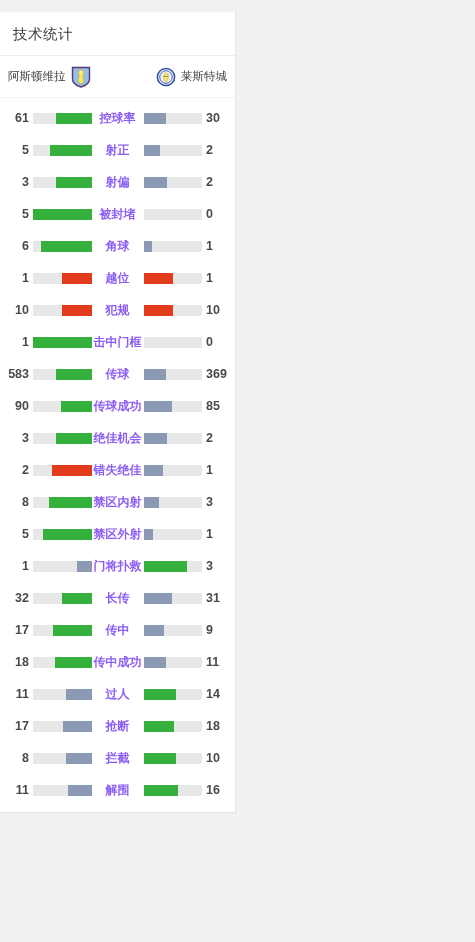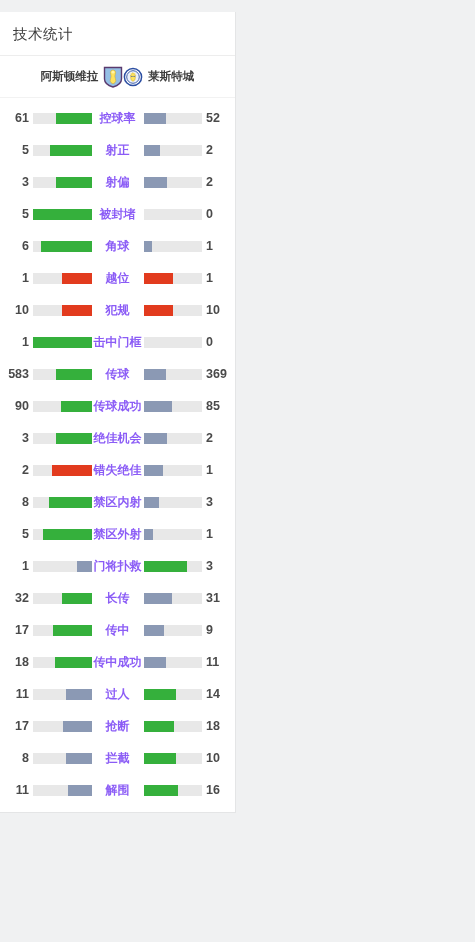--- a/index.html
+++ b/index.html
@@ -34,25 +34,24 @@
     font-size: 14.5px;
     color: #3d3d3d;
     border-bottom: 1px solid #ededed;
     letter-spacing: .5px;
   }
 
   
   .team-header {
     display: flex;
     align-items: center;
-    justify-content: center;
+    justify-content: space-between;
     height: 42px;
     padding: 0 8px;
     border-bottom: 1px solid #f2f2f2;
-    font-weight: bold;
   }
   .team {
     display: flex;
     align-items: center;
     gap: 5px;
   }
   .team-name {
     font-size: 11.5px;
     color: #3d3d3d;
     white-space: nowrap;
@@ -148,21 +147,21 @@
   <div class="rows" id="rows">
       <div class="stat-row">
         <div class="val left">61</div>
         <div class="track left">
           <div class="fill" style="width: 61%; background: rgb(53, 176, 60);"></div>
         </div>
         <div class="label">控球率</div>
         <div class="track right">
           <div class="fill" style="width: 39%; background: rgb(139, 153, 180);"></div>
         </div>
-        <div class="val right">52</div>
+        <div class="val right">30</div>
       </div>
       <div class="stat-row">
         <div class="val left">5</div>
         <div class="track left">
           <div class="fill" style="width: 71.4%; background: rgb(53, 176, 60);"></div>
         </div>
         <div class="label">射正</div>
         <div class="track right">
           <div class="fill" style="width: 28.6%; background: rgb(139, 153, 180);"></div>
         </div>

